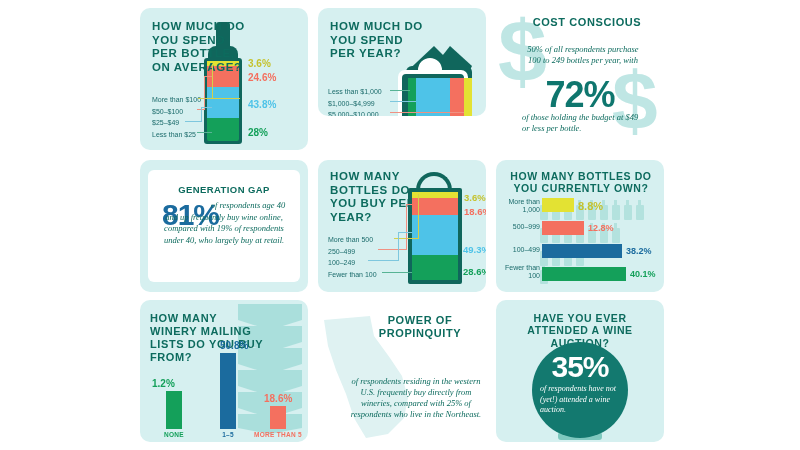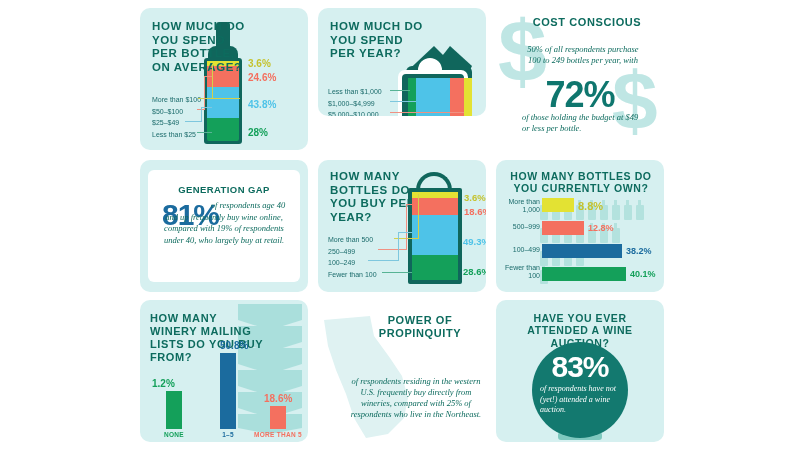--- a/index.html
+++ b/index.html
@@ -174,21 +174,21 @@
     <div class="ln" style="left:60px;top:89px;width:28px;background:#f09182;"></div>
     <div class="lnv" style="left:88px;top:44px;height:46px;background:#f09182;"></div>
     <div class="ln" style="left:88px;top:44px;width:6px;background:#f09182;"></div>
     <div class="ln" style="left:50px;top:100px;width:30px;background:#7ec7de;"></div>
     <div class="lnv" style="left:80px;top:72px;height:29px;background:#7ec7de;"></div>
     <div class="ln" style="left:80px;top:72px;width:14px;background:#7ec7de;"></div>
     <div class="ln" style="left:64px;top:112px;width:30px;background:#57b394;"></div>
 
     <div class="pct" style="position:absolute;left:146px;top:32px;font-size:9.5px;color:#c5c22e;">3.6%</div>
     <div class="pct" style="position:absolute;left:146px;top:46px;font-size:9.5px;color:#f4705f;">18.6%</div>
-    <div class="pct" style="position:absolute;left:145px;top:76px;font-size:9.5px;color:#4ec3e8;">49.3%</div>
+    <div class="pct" style="position:absolute;left:145px;top:84px;font-size:9.5px;color:#4ec3e8;">49.3%</div>
     <div class="pct" style="position:absolute;left:145px;top:106px;font-size:9.5px;color:#14a05a;">28.6%</div>
   </div>
 
   <div class="panel" style="left:496px;top:160px;width:168px;height:132px;">
 
     <div class="qtitle" style="position:absolute;left:10px;top:10px;width:150px;font-size:10.5px;text-align:center;">HOW MANY BOTTLES DO YOU CURRENTLY OWN?</div>
 
     <div style="position:absolute;left:44px;top:38px;">
       <svg width="118" height="86" viewBox="0 0 118 86">
         <g fill="#b3e2de">
@@ -306,17 +306,17 @@
 
   <div class="panel" style="left:496px;top:300px;width:168px;height:142px;">
     <div class="qtitle" style="position:absolute;left:10px;top:12px;width:148px;font-size:10.5px;text-align:center;">HAVE YOU EVER ATTENDED A WINE AUCTION?</div>
 
     <div>
       <div class="stem" style="left:80px;top:118px;width:8px;height:16px;"></div>
       <div class="foot" style="left:62px;top:132px;width:44px;height:8px;"></div>
       <div class="circle" style="left:36px;top:42px;width:96px;height:96px;"></div>
     </div>
 
-    <div class="bignum" style="position:absolute;left:36px;top:50px;width:96px;text-align:center;font-size:30px;color:#ffffff;">83%</div>
+    <div class="bignum" style="position:absolute;left:36px;top:50px;width:96px;text-align:center;font-size:30px;color:#ffffff;">35%</div>
     <div class="serif" style="position:absolute;left:44px;top:84px;width:80px;font-size:8px;line-height:10.5px;color:#ffffff;">of respondents have not (yet!) attended a wine auction.</div>
   </div>
 
 </div>
 
 </body></html>

